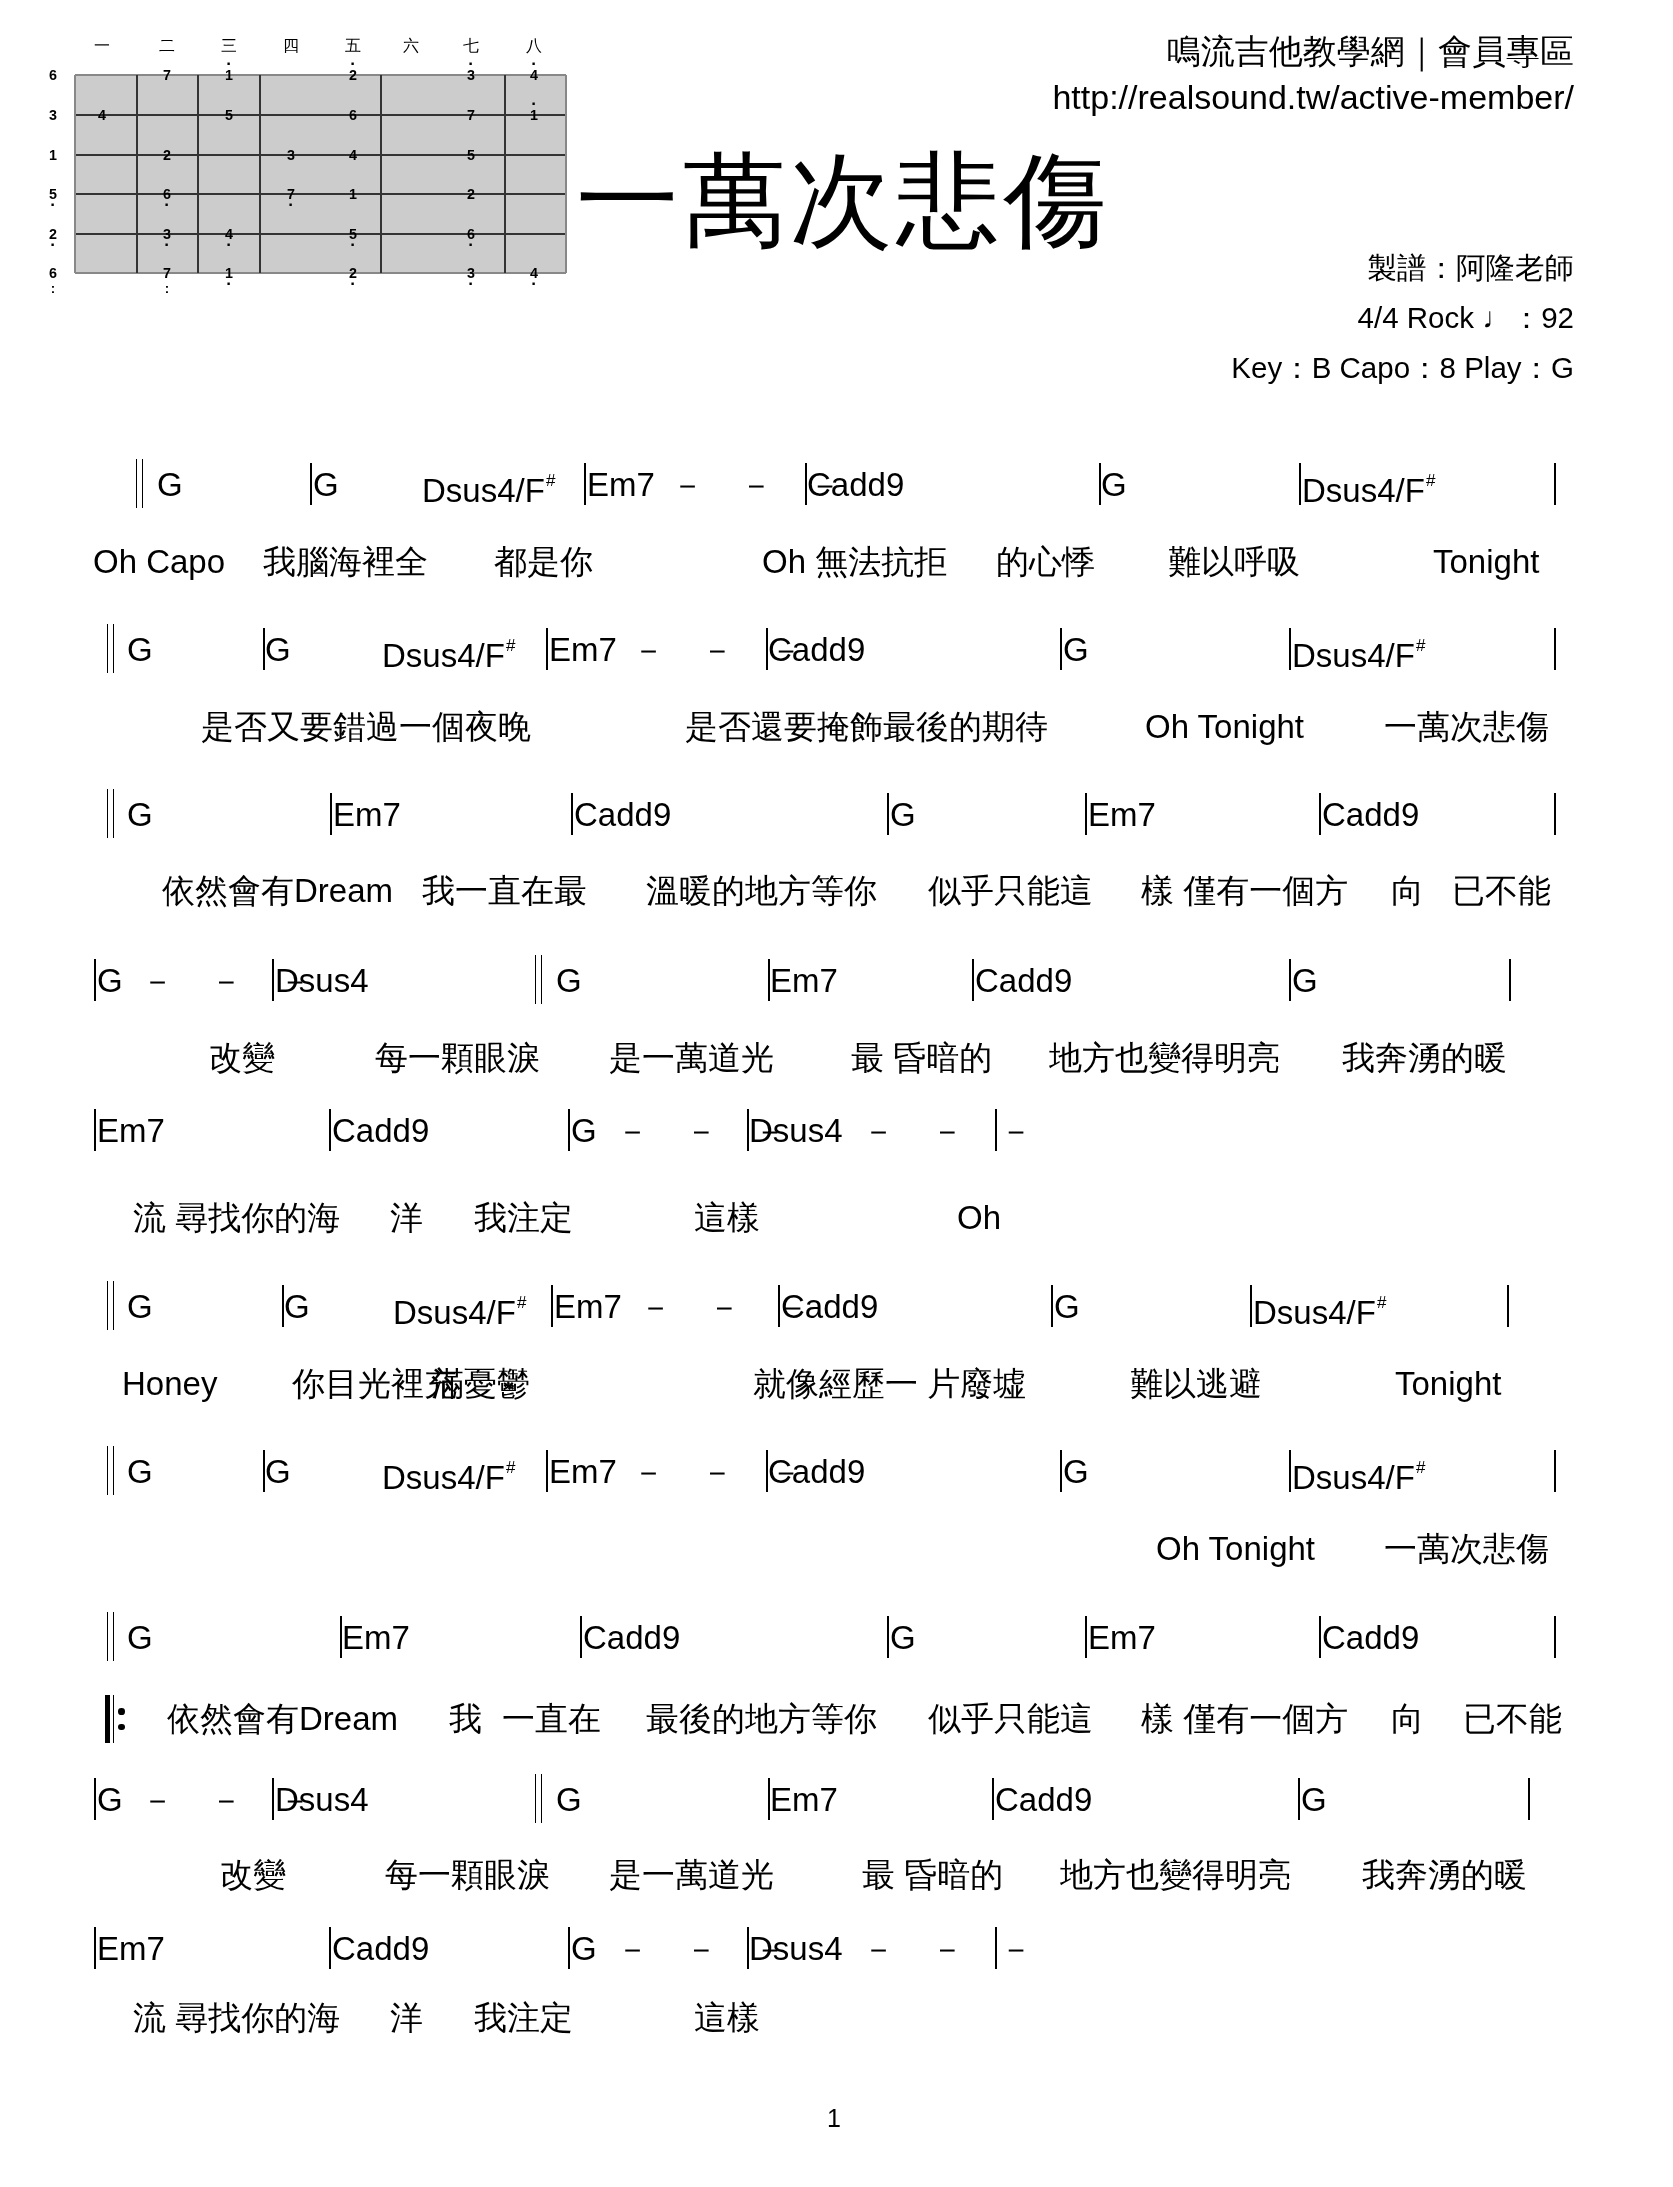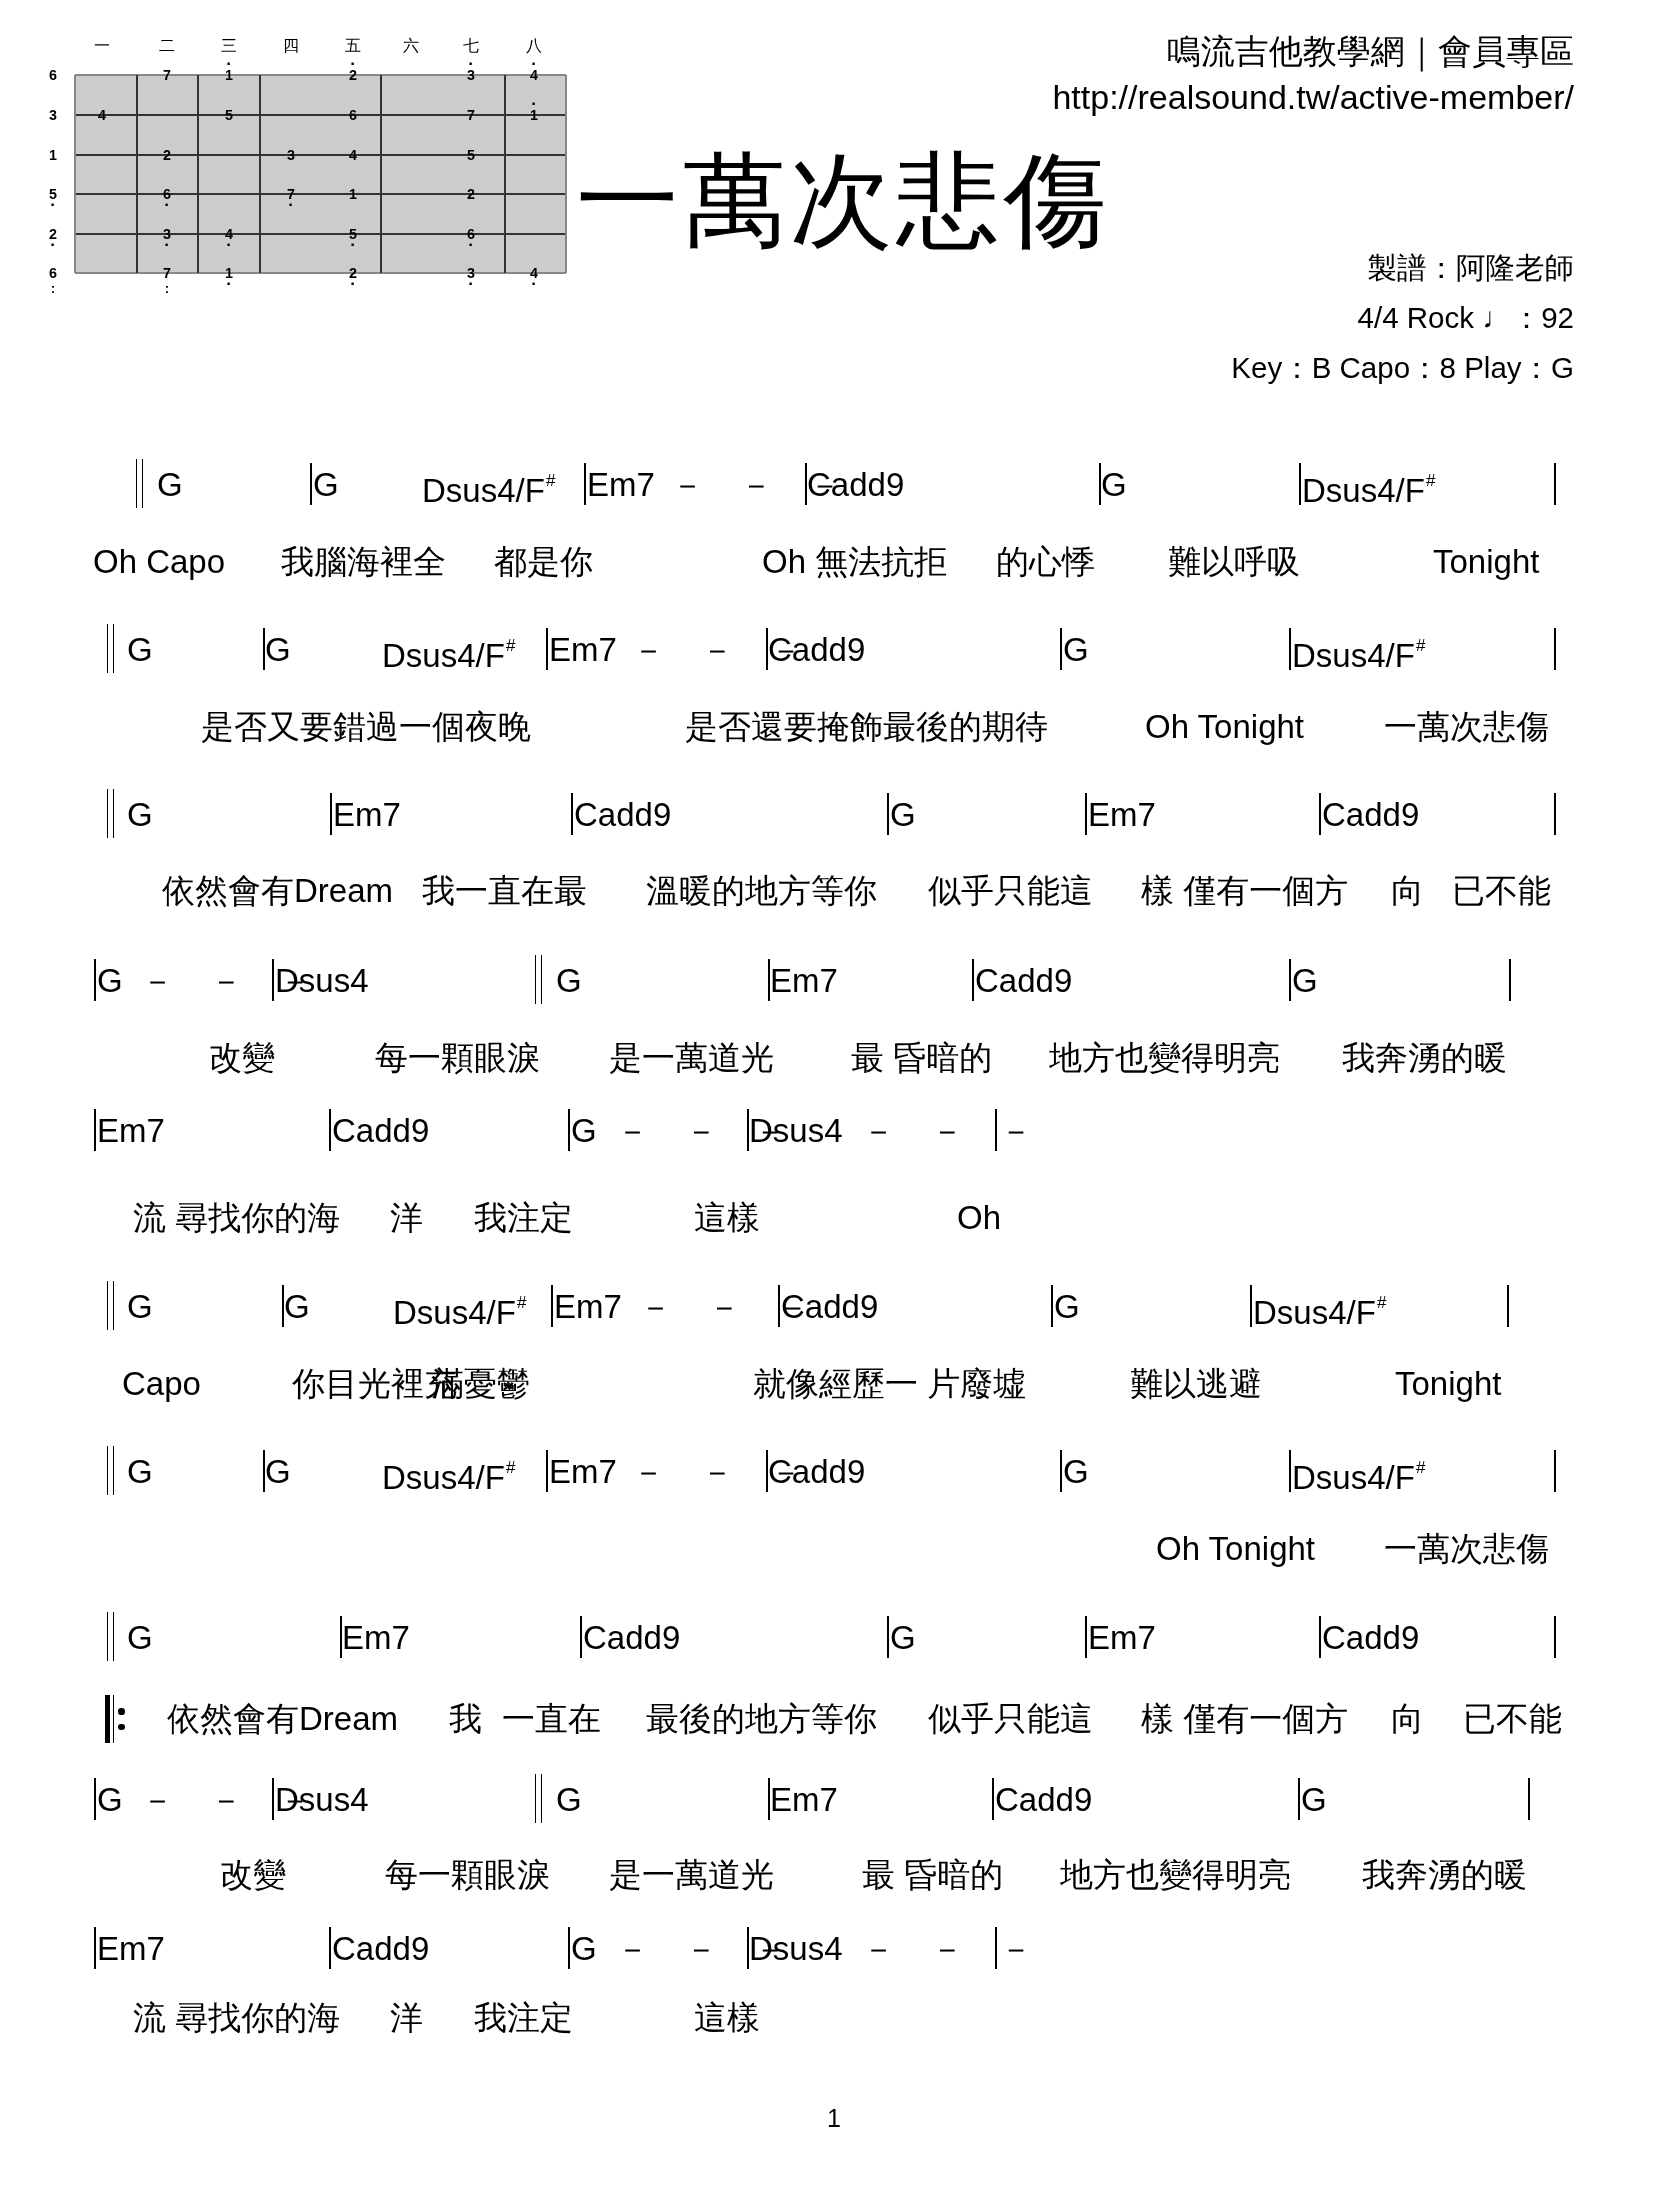--- a/index.html
+++ b/index.html
@@ -118,21 +118,21 @@
       <div class="bar" style="left: 805px;"></div>
       <span class="chord" style="left: 807px;"><span>Cadd9</span></span>
       <div class="bar" style="left: 1099px;"></div>
       <span class="chord" style="left: 1101px;"><span>G</span></span>
       <div class="bar" style="left: 1299px;"></div>
       <span class="chord" style="left: 1302px;"><span>Dsus4/F</span><sup>#</sup></span>
       <div class="bar" style="left: 1554px;"></div>
     </div>
     <div class="lyric-row" style="top: 538px;">
       <span class="lyric" style="left: 93px;">Oh Capo</span>
-      <span class="lyric" style="left: 281px;">我腦海裡全</span>
+      <span class="lyric" style="left: 263px;">我腦海裡全</span>
       <span class="lyric" style="left: 494px;">都是你</span>
       <span class="lyric" style="left: 762px;">Oh  無法抗拒</span>
       <span class="lyric" style="left: 996px;">的心悸</span>
       <span class="lyric" style="left: 1168px;">難以呼吸</span>
       <span class="lyric" style="left: 1433px;">Tonight</span>
     </div>
     <div class="chord-row" style="top: 626px;">
       <div class="dbar" style="left: 107px;"></div>
       <span class="chord" style="left: 127px;"><span>G</span></span>
       <div class="bar" style="left: 263px;"></div>
@@ -234,21 +234,21 @@
       <span class="dash" style="left: 639px;">－ － －</span>
       <div class="bar" style="left: 778px;"></div>
       <span class="chord" style="left: 781px;"><span>Cadd9</span></span>
       <div class="bar" style="left: 1051px;"></div>
       <span class="chord" style="left: 1054px;"><span>G</span></span>
       <div class="bar" style="left: 1250px;"></div>
       <span class="chord" style="left: 1253px;"><span>Dsus4/F</span><sup>#</sup></span>
       <div class="bar" style="left: 1507px;"></div>
     </div>
     <div class="lyric-row" style="top: 1360px;">
-      <span class="lyric" style="left: 122px;">Capo</span>
+      <span class="lyric" style="left: 122px;">Honey</span>
       <span class="lyric" style="left: 252px; margin-left: 40px;">你目光裡充</span>
       <span class="lyric" style="left: 431px;">滿憂鬱</span>
       <span class="lyric" style="left: 753px;">就像經歷一 片廢墟</span>
       <span class="lyric" style="left: 1130px;">難以逃避</span>
       <span class="lyric" style="left: 1395px;">Tonight</span>
     </div>
     <div class="chord-row" style="top: 1448px;">
       <div class="dbar" style="left: 107px;"></div>
       <span class="chord" style="left: 127px;"><span>G</span></span>
       <div class="bar" style="left: 263px;"></div>

